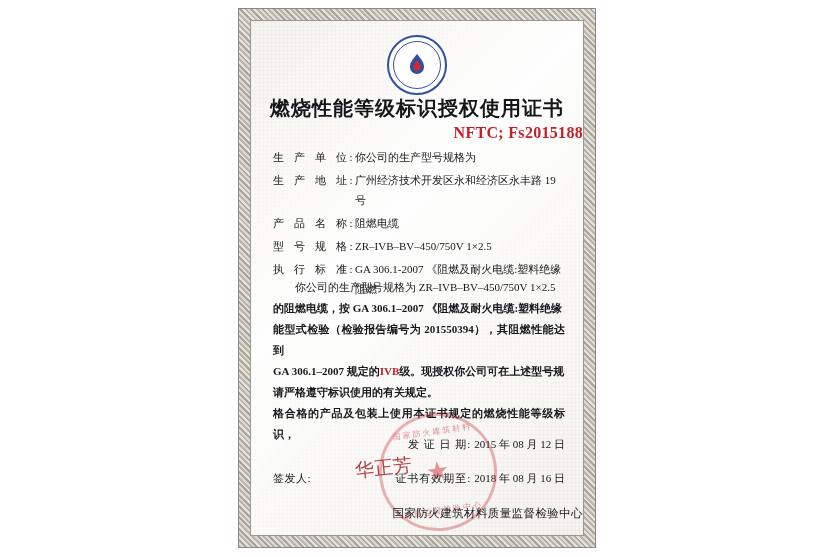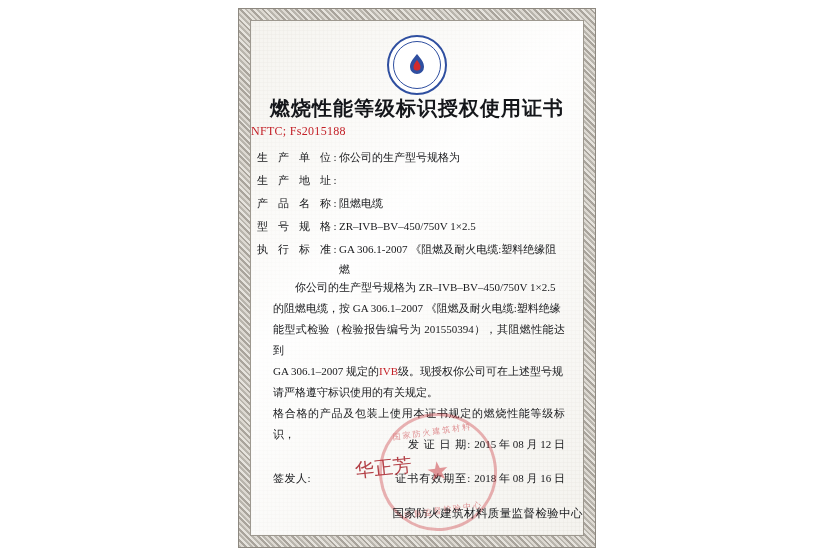--- a/index.html
+++ b/index.html
@@ -97,31 +97,31 @@
     font-size: 20px;
     font-weight: bold;
     letter-spacing: 1px;
     color: #14161a;
     font-family: "DejaVu Serif", "Liberation Serif", serif;
   }
   .cert-number {
     position: absolute;
     left: 0; right: 0;
     top: 103px;
-    text-align: left;
-    font-size: 12px;
+    text-align: right;
+    font-size: 16px;
     color: #c32027;
-    font-weight: normal;
+    font-weight: bold;
     letter-spacing: 0.3px;
   }
 
   
   .fields {
     position: absolute;
-    left: 6px;
+    left: 22px;
     right: 18px;
     top: 126px;
     font-size: 11px;
     color: #17181b;
     line-height: 20px;
   }
   .frow {
     display: flex;
     align-items: flex-start;
     margin-bottom: 3px;
@@ -146,21 +146,21 @@
     position: absolute;
     left: 22px;
     right: 18px;
     top: 256px;
     font-size: 11px;
     line-height: 21px;
     color: #17181b;
     text-align: justify;
     text-indent: 22px;
   }
-  .para .ind0 { text-indent: 0; }
+  .para .ind0 { text-indent: 0; font-weight: bold; }
   .hl-red { color: #c32027; }
 
   
   .footer {
     position: absolute;
     left: 22px;
     right: 18px;
     bottom: 46px;
     font-size: 11px;
     color: #17181b;
@@ -268,20 +268,21 @@
 
         <div class="fields">
           <div class="frow">
             <span class="flabel">生产单位</span>
             <span class="fcolon">:</span>
             <span class="fvalue">你公司的生产型号规格为</span>
           </div>
           <div class="frow">
             <span class="flabel">生产地址</span>
             <span class="fcolon">:</span>
+            <span class="fvalue">广州经济技术开发区永和经济区永丰路 19 号</span>
           </div>
           <div class="frow">
             <span class="flabel">产品名称</span>
             <span class="fcolon">:</span>
             <span class="fvalue">阻燃电缆</span>
           </div>
           <div class="frow">
             <span class="flabel">型号规格</span>
             <span class="fcolon">:</span>
             <span class="fvalue">ZR–IVB–BV–450/750V 1×2.5</span>

